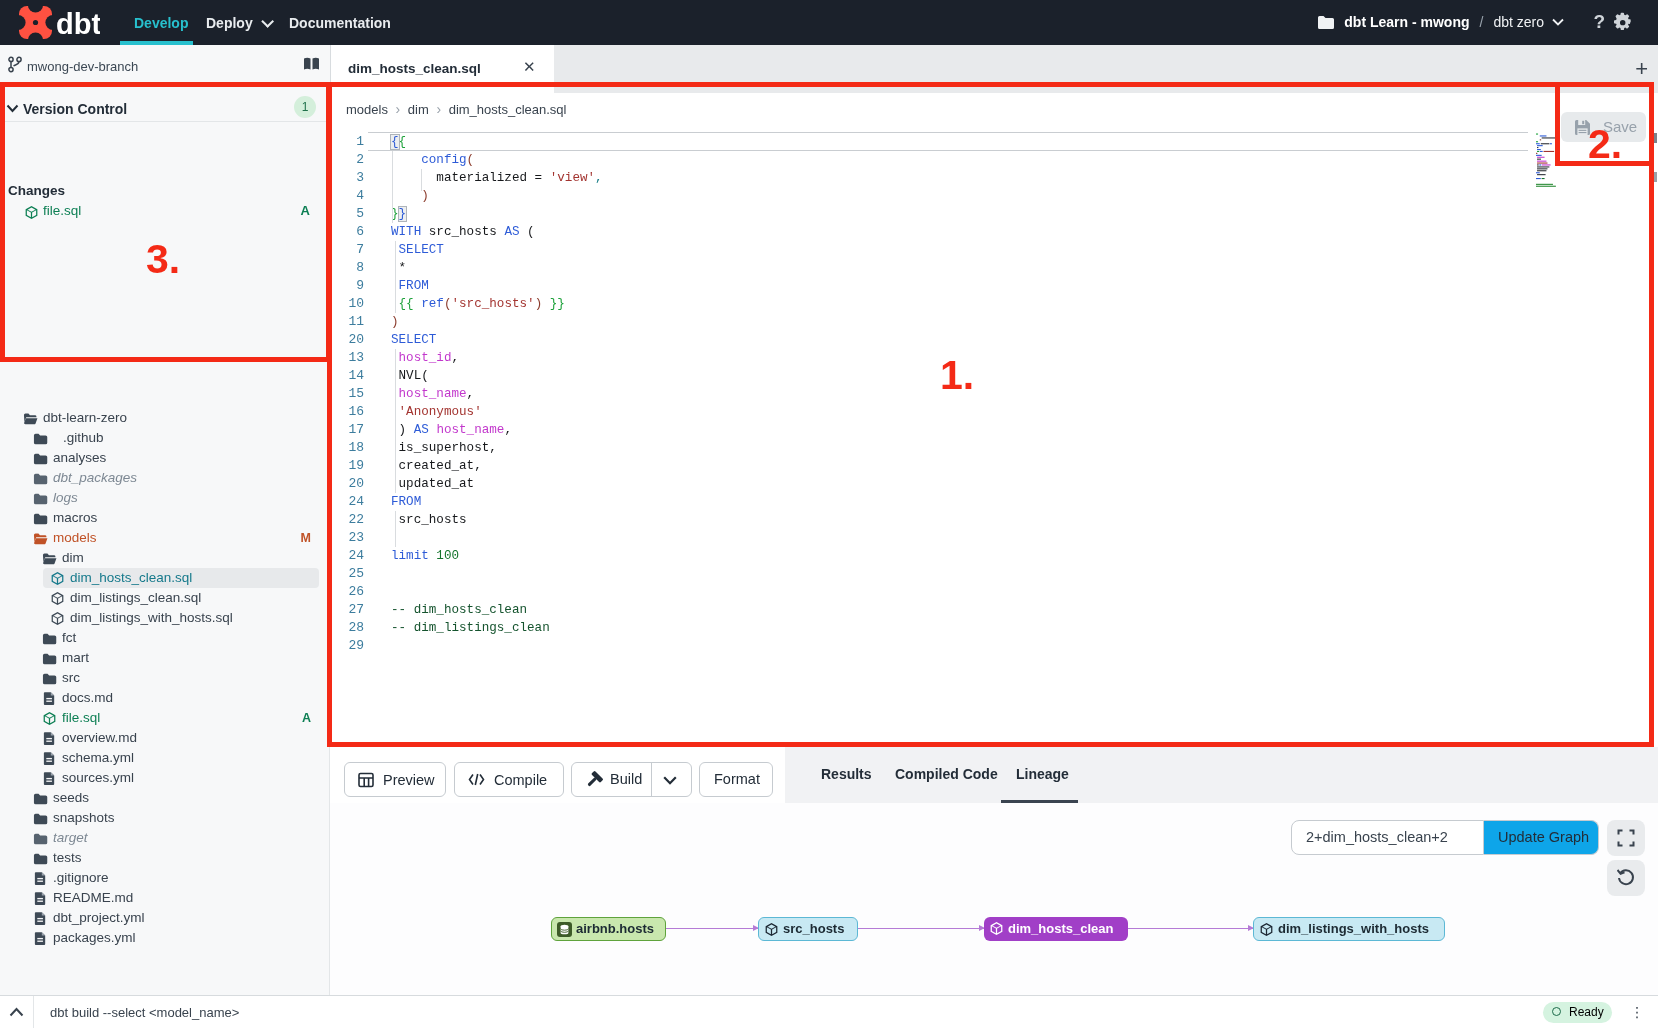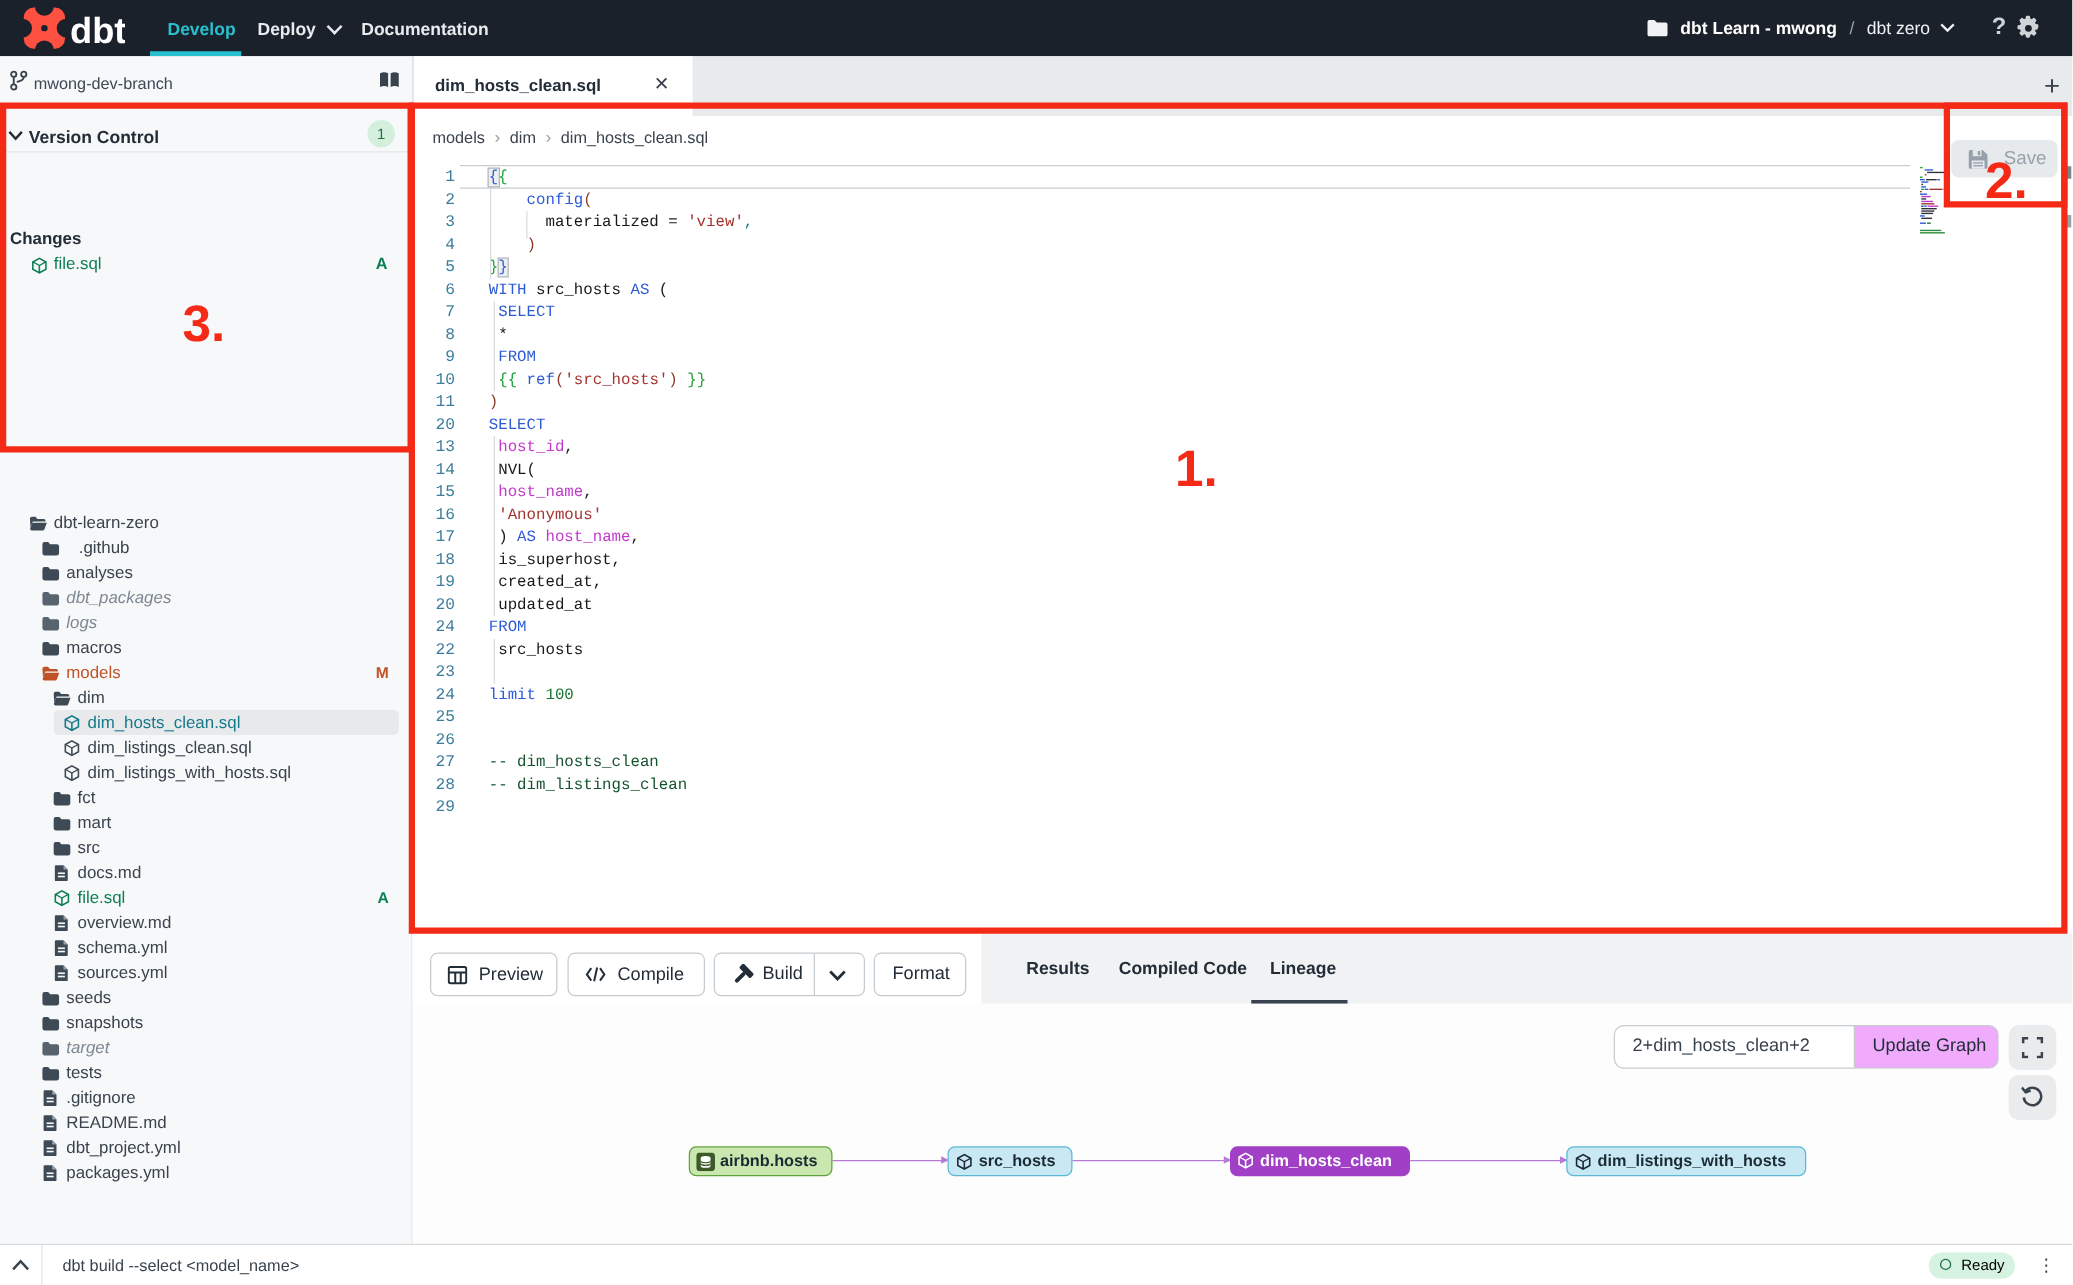--- a/index.html
+++ b/index.html
@@ -82,21 +82,21 @@
 #toolbar .graybg { position:absolute; left:455px; top:0; right:0; bottom:0; background:#f1f2f4; }
 .btn { position:absolute; top:15px; height:35px; background:#fff; border:1px solid #c6cbd0; border-radius:6px; font-size:14.5px; color:#232d38; }
 .btn .btxt { position:absolute; top:8px; }
 .ttab { position:absolute; top:19px; font-size:14px; font-weight:700; color:#232d38; }
 #lineage-underline { position:absolute; left:671px; top:53px; width:77px; height:3px; background:#3a4450; }
 
 
 #lineage { left:330px; top:803px; width:1328px; height:192px; background:#fdfdfe; }
 #lin-input { position:absolute; left:961px; top:17px; width:193px; height:35px; background:#fff; border:1px solid #c6cbd0; border-radius:8px 0 0 8px; font-size:14.5px; color:#39434e; }
 #lin-input span { position:absolute; left:14px; top:8px; }
-#lin-update { position:absolute; left:1154px; top:17px; width:115px; height:35px; background:#f0abfc; border:1px solid #c6cbd0; border-left:none; border-radius:0 8px 8px 0; font-size:14.5px; color:#232d38; }
+#lin-update { position:absolute; left:1154px; top:17px; width:115px; height:35px; background:#0ea5e9; border:1px solid #c6cbd0; border-left:none; border-radius:0 8px 8px 0; font-size:14.5px; color:#232d38; }
 #lin-update span { position:absolute; left:14px; top:8px; }
 .sqbtn { position:absolute; left:1277px; width:38px; height:36px; background:#e9ebed; border-radius:8px; }
 .node { position:absolute; top:114px; height:24px; border-radius:6px; font-size:13px; font-weight:700; line-height:22px; white-space:nowrap; }
 .node .nicon { position:absolute; left:5px; top:4px; }
 .edge { position:absolute; top:125px; height:0; border-top:1.5px solid #b57bd6; }
 .edge:after { content:""; position:absolute; right:-1px; top:-4.5px; border-left:6px solid #b57bd6; border-top:3.5px solid transparent; border-bottom:3.5px solid transparent; }
 
 
 #bottombar { left:0; top:995px; width:1658px; height:33px; background:#fff; border-top:1px solid #d7dbde; }
 #bb-chev { position:absolute; left:9px; top:11px; }

